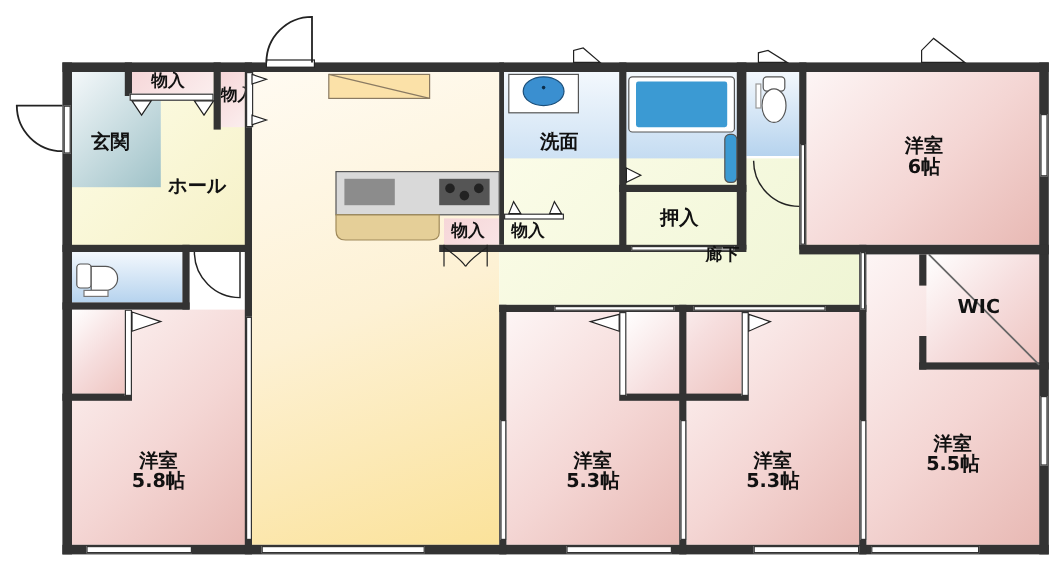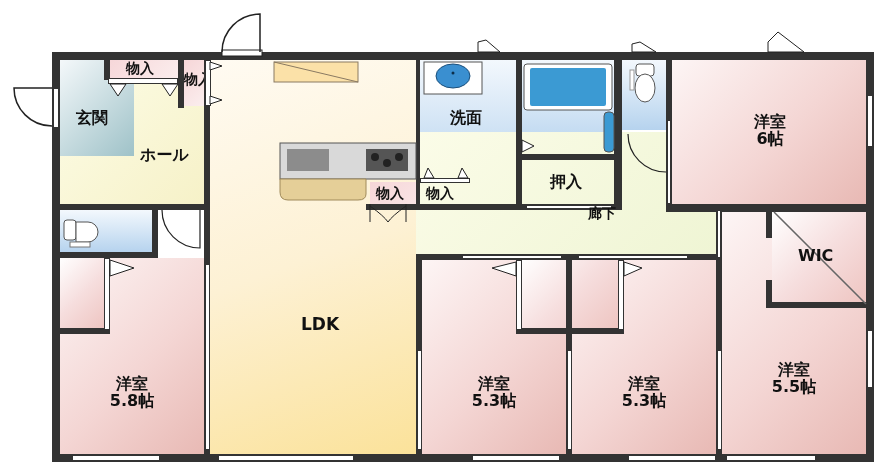--- a/index.html
+++ b/index.html
@@ -165,21 +165,20 @@
     <path d="M522 140 L534 146 L522 152 Z" fill="#fff" stroke="#222"></path>
 
     <line x1="774" y1="212" x2="866" y2="304" stroke="#666" stroke-width="1.5"></line>
   </svg>
 
   <div class="label" style="left:76px;top:110px;font-size:16px;">玄関</div>
   <div class="label" style="left:140px;top:147px;font-size:16px;">ホール</div>
   <div class="label" style="left:126px;top:61px;font-size:14px;">物入</div>
   <div class="label" style="left:184px;top:72px;width:20px;overflow:hidden;font-size:14px;text-align:left;">物入</div>
   <div class="label" style="left:270px;top:316px;width:100px;font-size:17px;">
-    <div>LDK</div>
   </div>
   <div class="label" style="left:376px;top:186px;font-size:14px;">物入</div>
   <div class="label" style="left:426px;top:186px;font-size:14px;">物入</div>
   <div class="label" style="left:450px;top:110px;font-size:16px;">洗面</div>
   <div class="label" style="left:550px;top:174px;font-size:16px;text-align:center;">押入</div>
   <div class="label" style="left:588px;top:206px;font-size:14px;">廊下</div>
   <div class="label" style="left:730px;top:114px;width:80px;font-size:16px;">
     <div>洋室</div>
     <div>6帖</div>
   </div>

